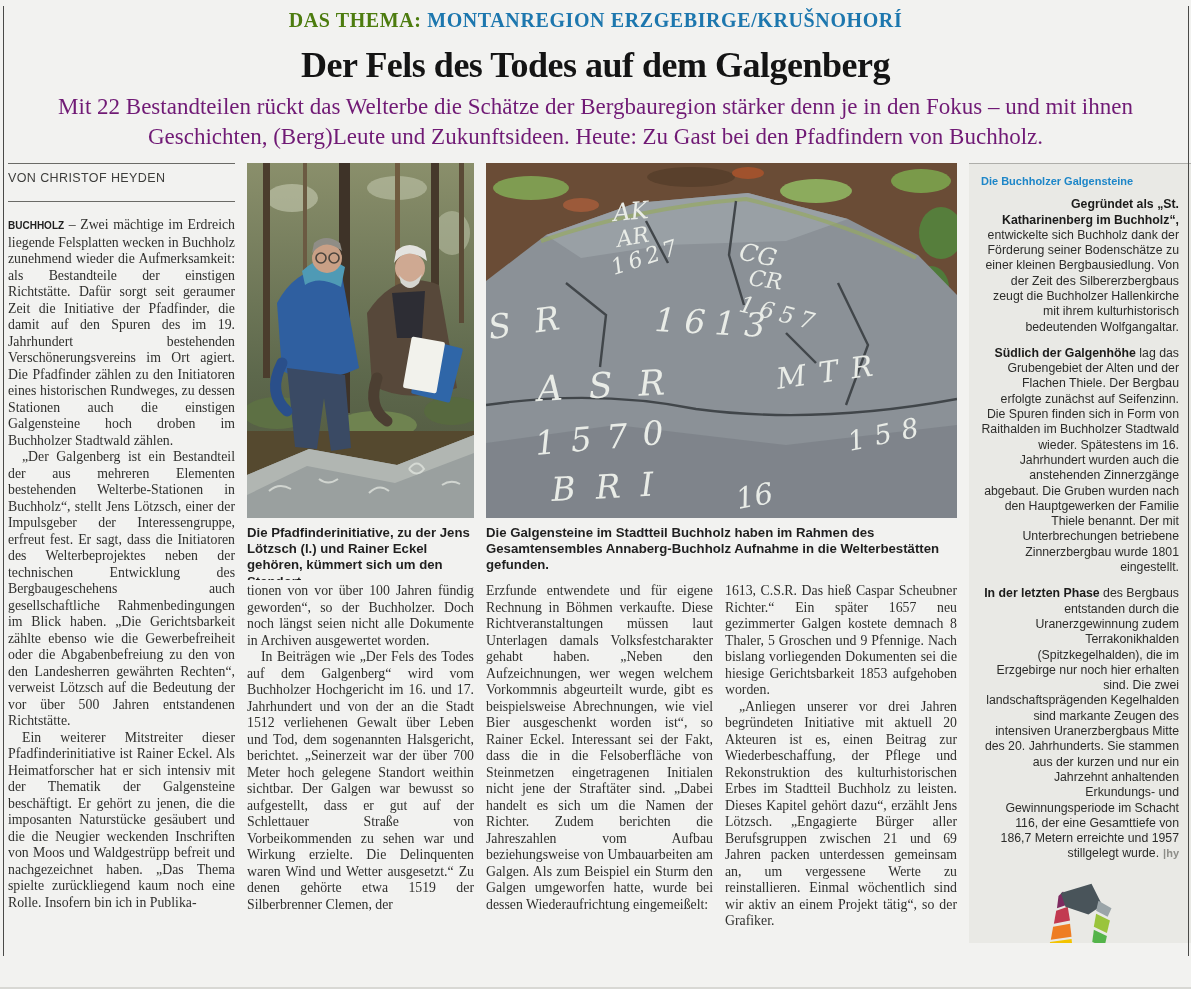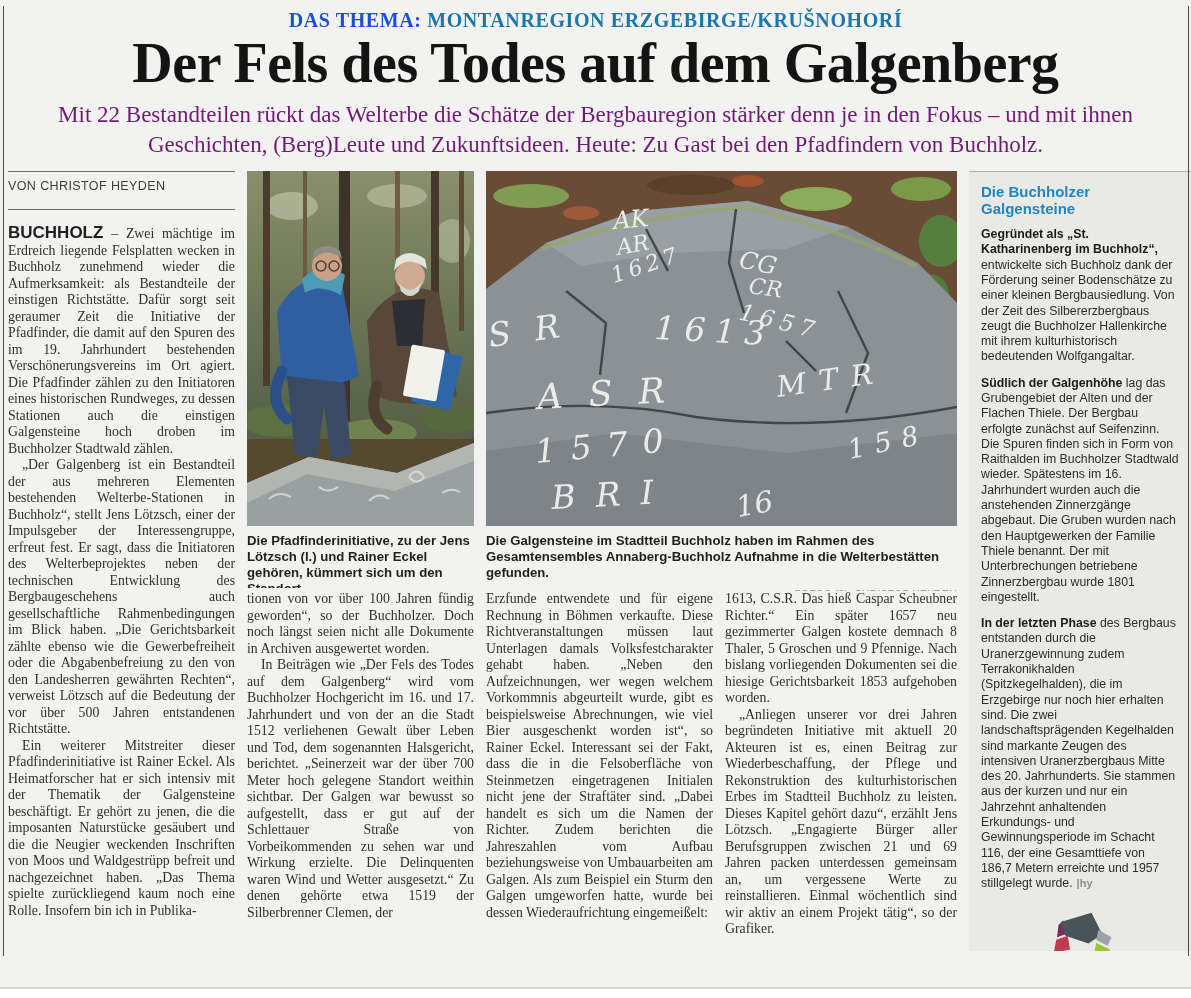--- a/index.html
+++ b/index.html
@@ -6,54 +6,54 @@
   .page{position:relative;width:1191px;height:998px;background:#f2f2f0;overflow:hidden;
         font-family:"Liberation Sans",sans-serif;color:#2e2e2e;}
   .frame-v{position:absolute;top:6px;width:1px;height:950px;background:#4a4a48;}
   .frame-left{left:3px;}
   .frame-right{right:2px;}
   .bottom-strip{position:absolute;left:0;right:0;bottom:0;height:9px;background:#ffffff;border-top:2px solid #d8d8d4;}
 
   
   .header{text-align:center;padding-top:9px;}
   .kicker{font-family:"Liberation Serif",serif;font-weight:700;font-size:20px;letter-spacing:.6px;}
-  .kicker .red{color:#1d4ed8;text-align:right;}
+  .kicker .red{color:#4d7c0f;text-align:right;}
   .kicker .blue{color:#1d77ae;}
-  .headline{font-family:"Liberation Serif",serif;font-weight:700;font-size:56px;line-height:1.04;
-            color:#141414;margin:2px auto 8px;letter-spacing:-.5px;}
+  .headline{font-family:"Liberation Serif",serif;font-weight:700;font-size:36px;line-height:1.04;
+            color:#141414;margin:15px auto 8px;letter-spacing:-.5px;}
   .subhead{font-family:"Liberation Serif",serif;font-size:23px;line-height:1.3;color:#701a75;
            max-width:1075px;margin:0 auto;}
 
   
   .content{display:grid;grid-template-columns:227px 227px 227px 232px 222px;
            grid-template-rows:420px 1fr;column-gap:12px;padding-left:8px;margin-top:11px;height:780px;}
   .col1{grid-column:1;grid-row:1/3;overflow:hidden;}
   .col2{grid-column:2;grid-row:1/3;overflow:hidden;}
   .photo2wrap{grid-column:3/5;grid-row:1;overflow:hidden;}
   .col3{grid-column:3;grid-row:2;overflow:hidden;}
   .col4{grid-column:4;grid-row:2;overflow:hidden;}
   .sidebar{grid-column:5;grid-row:1/3;}
 
   .byline{border-top:1px solid #6a6a66;border-bottom:1px solid #6a6a66;padding:7px 0 16px;
           font-size:12.5px;color:#3d3d3b;letter-spacing:.4px;margin-bottom:15px;}
   .body-text p{font-family:"Liberation Serif",serif;font-size:13.8px;line-height:16.5px;color:#2f2f2d;
                text-align:justify;margin:0;hyphens:auto;-webkit-hyphens:auto;}
   .body-text p + p{text-indent:14px;}
-  .lead-in{font-family:"Liberation Sans",sans-serif;font-weight:700;font-size:17px;color:#1f1f1f;}
+  .lead-in{font-family:"Liberation Sans",sans-serif;font-weight:700;font-size:10px;color:#1f1f1f;}
 
   .photo{display:block;width:100%;height:355px;background:#777;}
   .caption{font-weight:700;font-size:13.2px;line-height:1.22;color:#1f1f1f;margin-top:7px;}
   .cap1box{height:62px;overflow:hidden;margin-bottom:3px;}
   .credit{font-size:10.3px;color:#8f8f8a;text-align:right;margin-top:8px;letter-spacing:.3px;}
 
   
   .sidebar{background:#e9e9e5;border-top:1px solid #aeaeaa;padding:11px 12px 12px;
            display:flex;flex-direction:column;overflow:hidden;}
-  .sidebar h2{font-size:15px;font-weight:700;color:#1d86c8;margin:0 0 10px;}
-  .sidebar p{font-size:12.3px;line-height:15.3px;color:#2c2c2a;margin:0 0 11px;text-align:left;}
+  .sidebar h2{font-size:11px;font-weight:700;color:#1d86c8;margin:0 0 10px;}
+  .sidebar p{font-size:12.3px;line-height:15.3px;color:#2c2c2a;margin:0 0 11px;text-align:right;}
   .sidebar b{color:#1b1b1a;}
   .sig{color:#8d8d88;font-size:11px;font-weight:700;margin-left:4px;}
   .logo{margin-top:auto;text-align:center;padding-bottom:2px;}
 </style>
 </head>
 <body>
 
 <div class="page">
   <div class="frame-v frame-left"></div>
   <div class="frame-v frame-right"></div>

